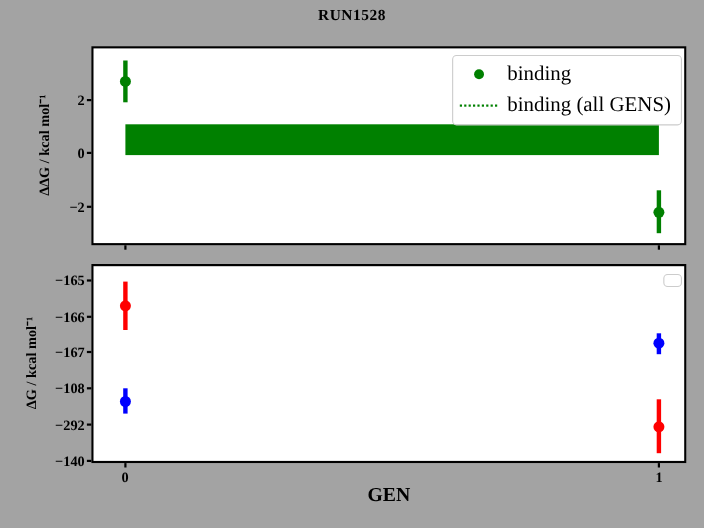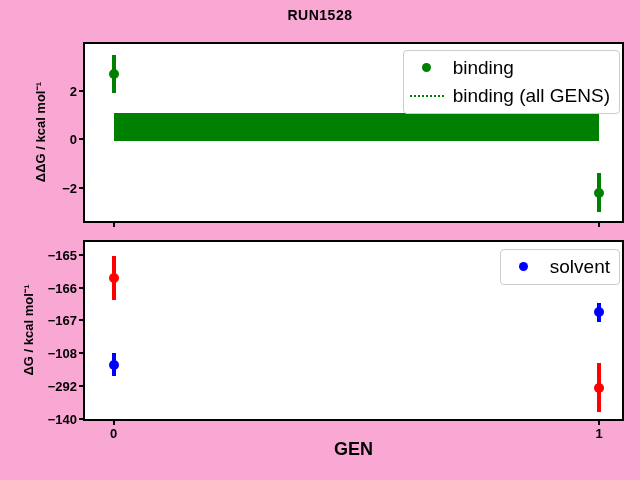--- a/index.html
+++ b/index.html
@@ -1,18 +1,18 @@
 <!DOCTYPE html>
 <html><head>
 <meta charset="utf-8">
 <style>
   html, body { margin:0; padding:0; background:#ffffff; }
   .figure {
-    position:relative; width:640px; height:480px; background:#f9a8d4;
-    font-family:Liberation Sans, sans-serif; color:#000; overflow:hidden;
+    position:relative; width:640px; height:480px; background:#a3a3a3;
+    font-family:Liberation Serif, serif; color:#000; overflow:hidden;
   }
   .fig-title {
     position:absolute; top:7px; left:0; width:100%; text-align:center;
     font-size:14px; font-weight:bold; letter-spacing:0.5px;
   }
   .axes { position:absolute; border:2px solid #000; box-sizing:border-box; background:#ffffff; }
   #axes0 { left:83px; top:42px;  width:541px; height:181px; }
   #axes1 { left:83px; top:240px; width:541px; height:181px; }
   .ylabel {
     position:absolute; font-size:13px; font-weight:bold; white-space:nowrap;
@@ -116,23 +116,17 @@
       <div class="yticklabel" style="top: 62.7778%;">−108</div>
       <div class="ytick" style="top: 81.2963%;"></div>
       <div class="yticklabel" style="top: 81.2963%;">−292</div>
       <div class="ytick" style="top: 99.8148%;"></div>
       <div class="yticklabel" style="top: 99.8148%;">−140</div>
       <div class="xtick" style="left: 5.33454%;"></div>
       <div class="xticklabel" style="left: 5.33454%;">0</div>
       <div class="xtick" style="left: 95.7505%;"></div>
       <div class="xticklabel" style="left: 95.7505%;">1</div>
       <div class="legend">
-        <div class="legend-row">
-          <div class="swatch-wrap">
-            <div class="swatch-dot" style="background: rgb(0, 0, 255);"></div>
-          </div>
-          <div class="legend-label">solvent</div>
-        </div>
       </div>
     </div>
 
   <div class="xlabel">GEN</div>
 </div>
 
 </body></html>

